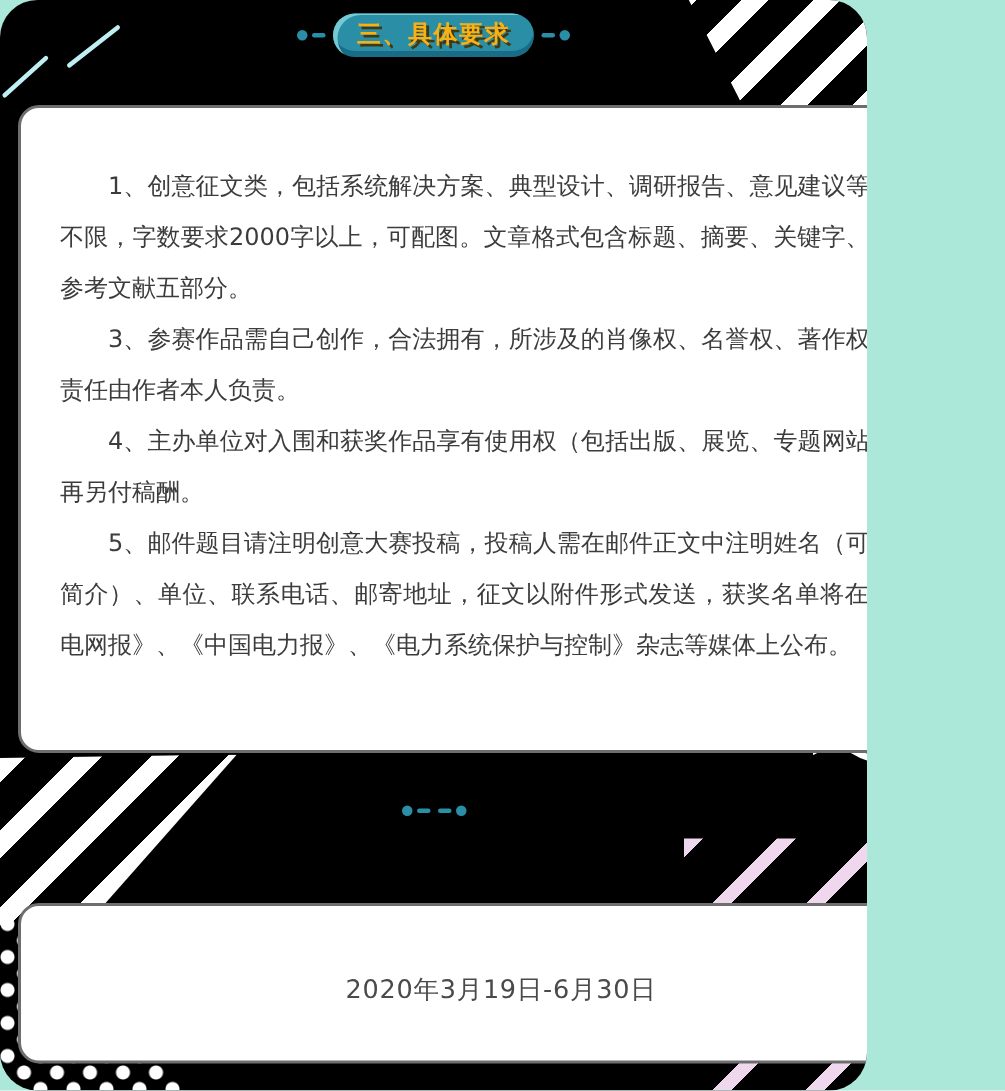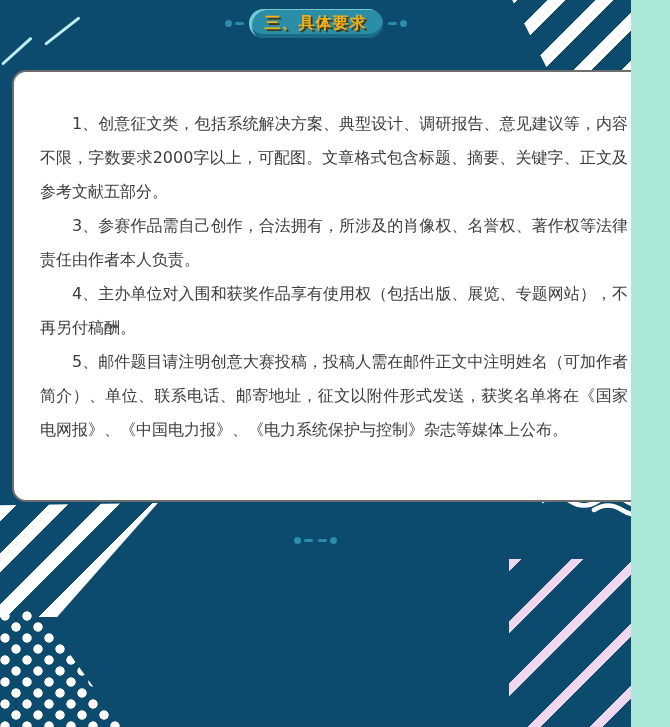--- a/index.html
+++ b/index.html
@@ -2,23 +2,24 @@
 <html><head>
 <meta charset="utf-8">
 <style>
   html,body{margin:0;padding:0;}
   body{
     font-family:"DejaVu Sans","Liberation Sans",sans-serif;
     background:#ace8da;
   }
   .canvas{
     position:relative;
-    width:631px;height:727px;
-    background:#0c4a6e;
+    width:578px;height:727px;
+    background:#000000;
     overflow:hidden;
+    border-radius:25px;
   }
 
   
   .deco{position:absolute;z-index:1;pointer-events:none;}
   .stripes-top-right{
     right:0;top:0;width:132px;height:212px;
     background:repeating-linear-gradient(135deg,#ffffff 0 13px,rgba(255,255,255,0) 13px 34px);
     clip-path:polygon(10% 0,100% 0,100% 100%,55% 55%);
   }
   .stripes-mid-left{
@@ -160,14 +161,17 @@
     <span class="connector">
       <span class="conn-dot"></span>
       <span class="conn-line"></span>
     </span>
     <span class="connector">
       <span class="conn-line"></span>
       <span class="conn-dot"></span>
     </span>
   </div>
 
+  <div class="card card-schedule">
+    <div class="date-text">2020年3月19日-6月30日</div>
+  </div>
 
 </div>
 
 </body></html>

